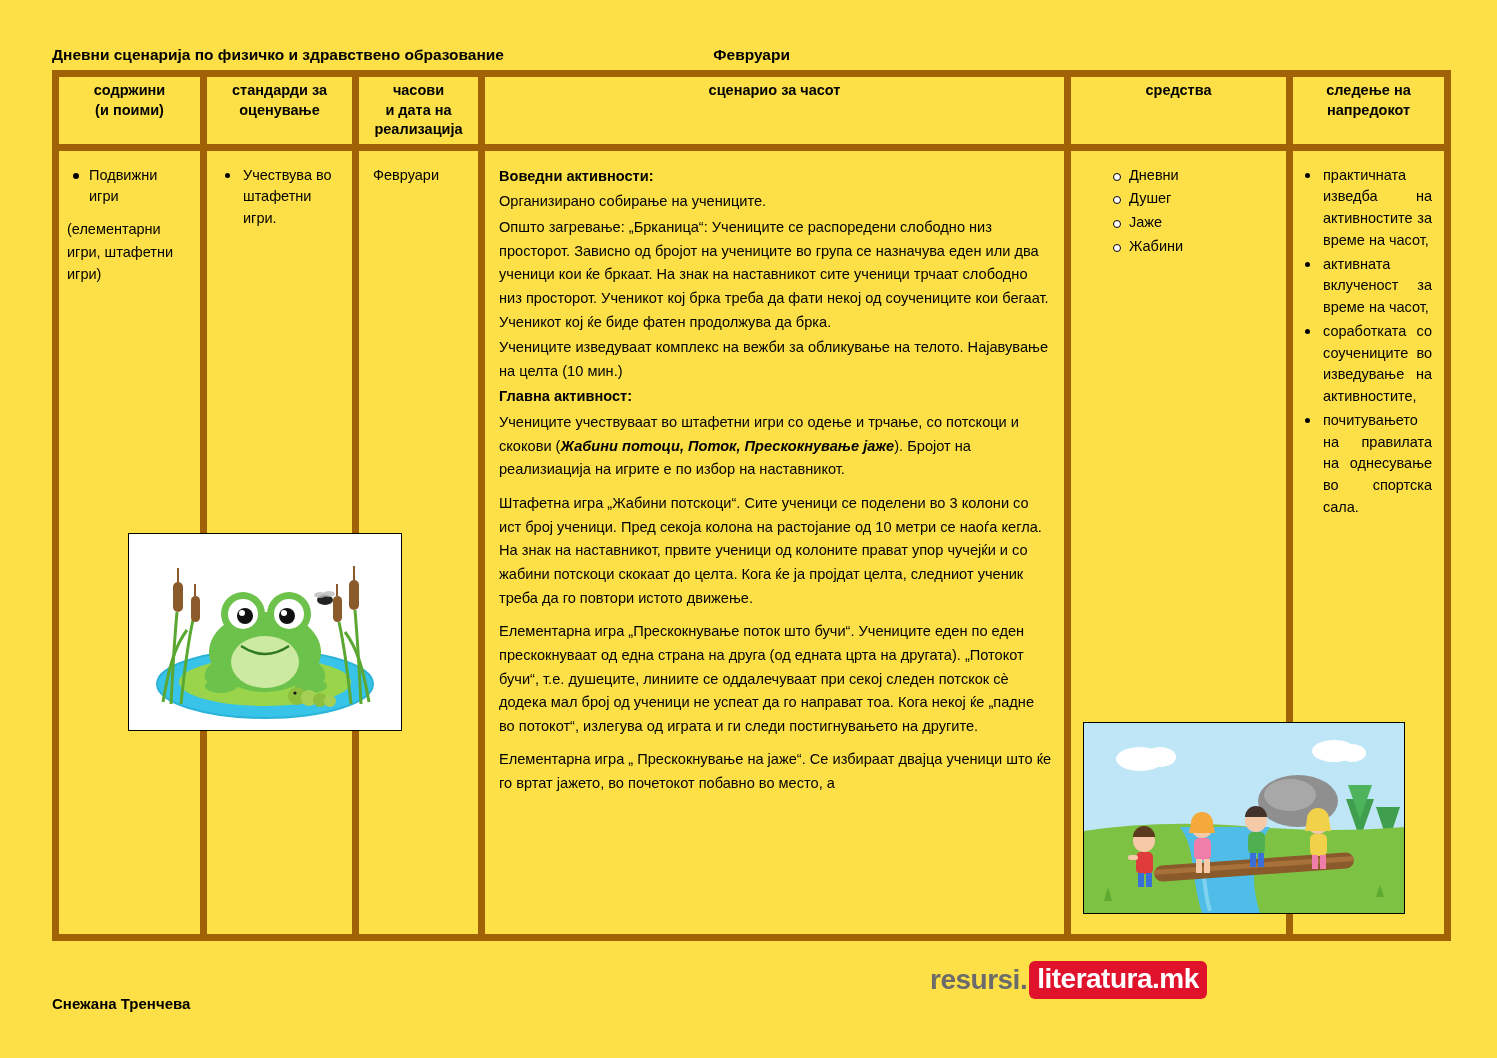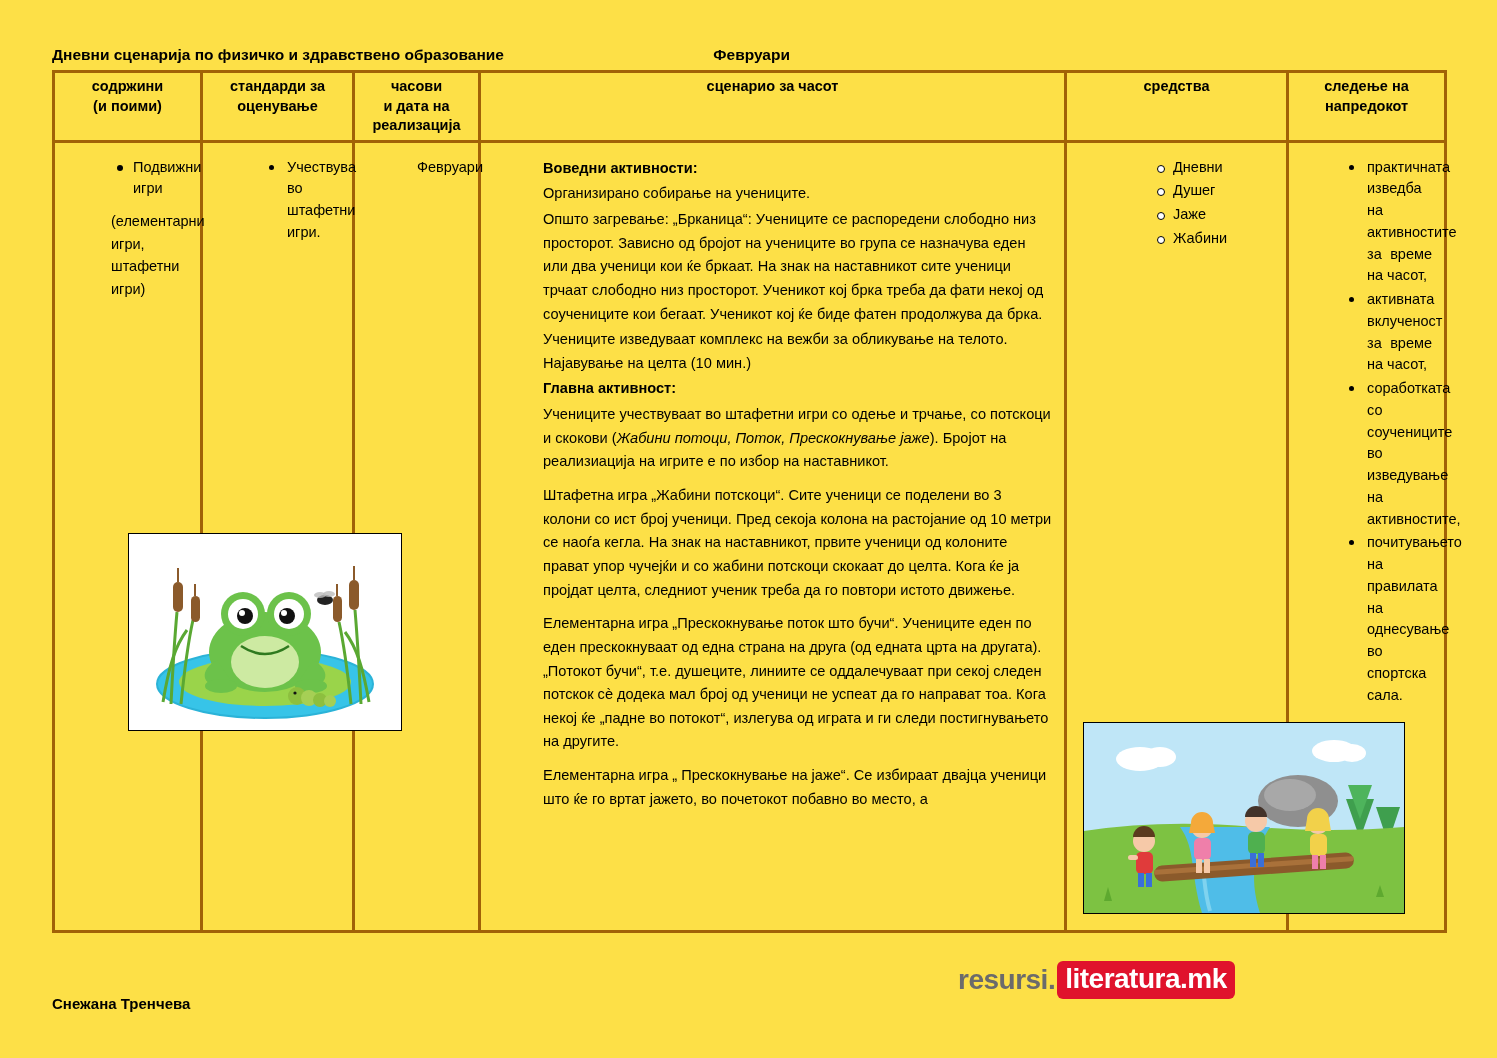--- a/index.html
+++ b/index.html
@@ -41,21 +41,21 @@
   }
   table.main {
     position: absolute;
     left: 52px;
     top: 70px;
     border-collapse: collapse;
     width: 1392px;
     table-layout: fixed;
   }
   table.main td, table.main th {
-    border: 3px solid #a16207;
+    border: 7px solid #a16207;
     vertical-align: top;
     padding: 4px;
   }
   thead th {
     text-align: center;
     font-size: 14.5px;
     font-weight: bold;
     padding: 8px 4px 10px 4px;
     vertical-align: top;
     line-height: 1.35;
@@ -64,21 +64,20 @@
   .col2 { width: 152px; }
   .col3 { width: 126px; }
   .col4 { width: 586px; }
   .col5 { width: 222px; }
   .col6 { width: 158px; }
 
   .cell-pad {
     padding: 10px 8px 8px 10px;
     font-size: 14.5px;
     line-height: 1.5;
-    margin-left: 48px;
   }
   .cell-col1 { padding-left: 4px; }
 
   ul.bul {
     list-style: none;
     margin: 0;
     padding: 0;
   }
   ul.bul li {
     position: relative;
@@ -110,21 +109,21 @@
   }
   .paren-block { margin-top: 10px; line-height: 1.55; }
 
   .scenario p {
     margin: 0 0 2px 0;
     line-height: 1.62;
     font-size: 14.6px;
   }
   .scenario p.sp { margin-top: 10px; }
   .scenario .b { font-weight: bold; }
-  .scenario .i { font-style: italic; }
+  .scenario .i { font-style: italic; font-weight: bold; }
 
   .means-list li { margin-bottom: 8px; }
   .follow-list li { margin-bottom: 4px; line-height: 1.5; text-align: justify; }
 
   
   .img-frog {
     position: absolute;
     left: 128px;
     top: 533px;
     width: 272px;
@@ -153,21 +152,20 @@
   .logo {
     position: absolute;
     left: 930px;
     top: 962px;
     height: 36px;
     display: flex;
     align-items: center;
     font-size: 28px;
     font-weight: bold;
     letter-spacing: -0.5px;
-    margin-left: 28px;
   }
   .logo .part1 { color: #6b6b6b; }
   .logo .part2 {
     background: #e0122c;
     color: #ffffff;
     padding: 2px 8px 4px 8px;
     margin-left: 2px;
     border-radius: 6px;
   }
 </style>

